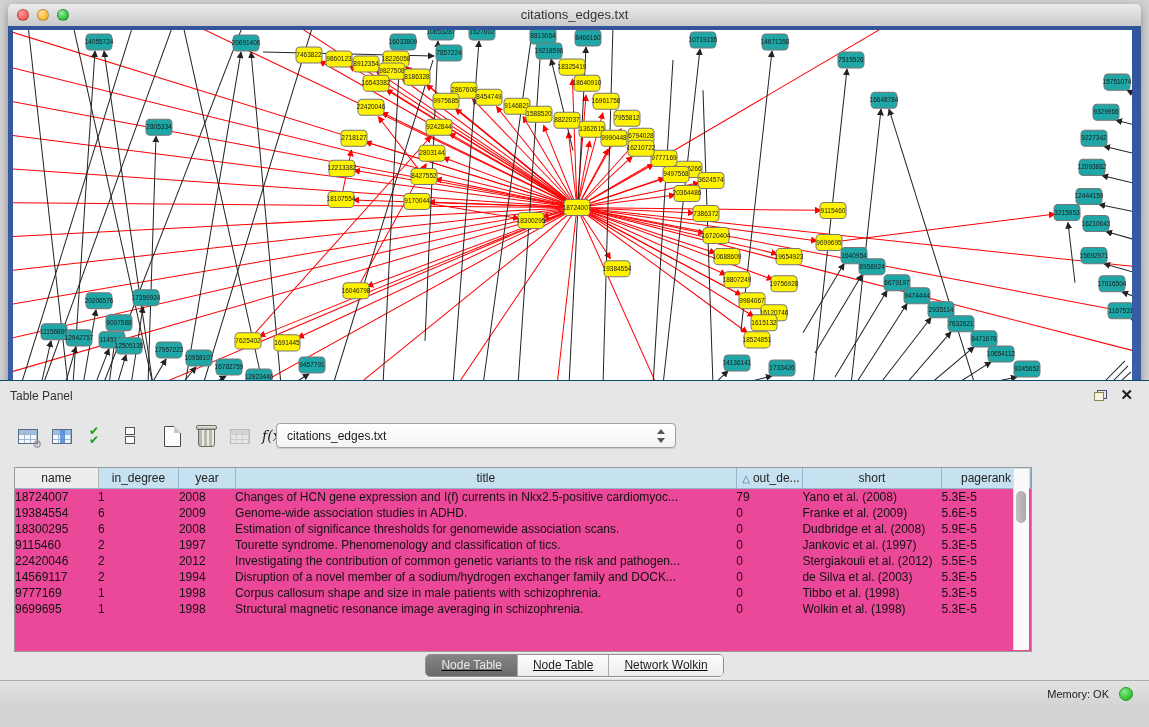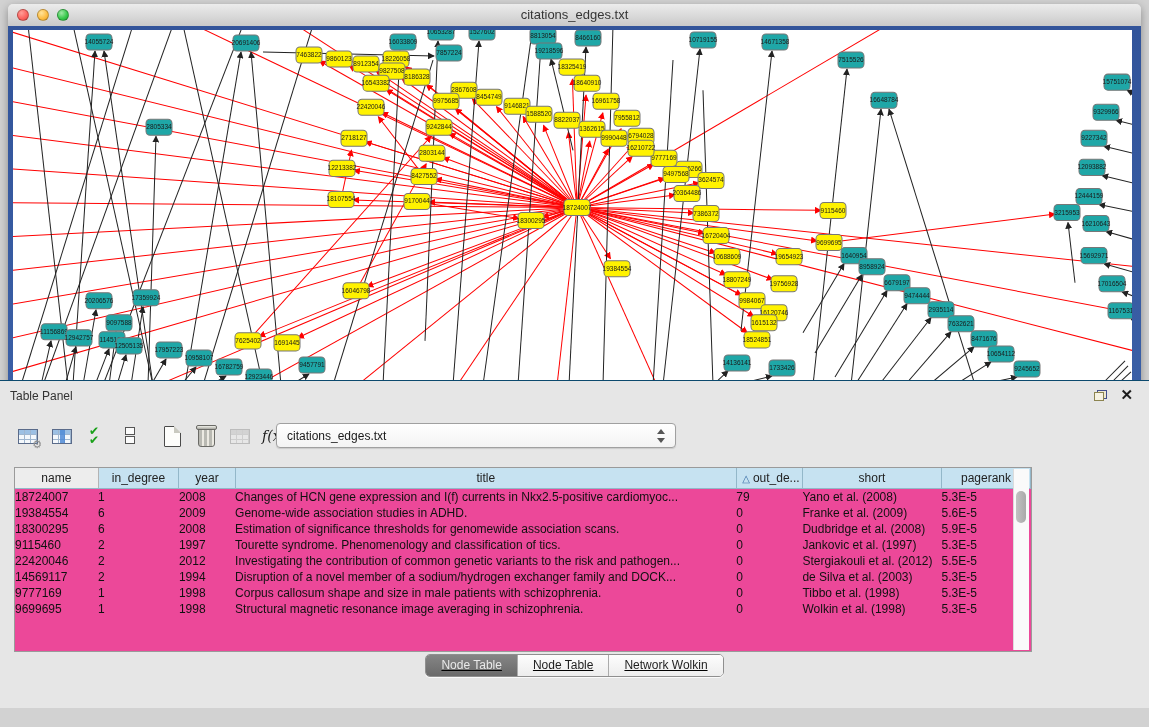--- a/index.html
+++ b/index.html
@@ -828,15 +828,19 @@
     </div>
 
     <div class="tabbar">
       <div class="seg-wrap">
         <span class="seg active">Node Table</span>
         <span class="seg">Node Table</span>
         <span class="seg">Network Wolkin</span>
       </div>
     </div>
 
+    <div class="statusbar">
+      <span class="mem-label">Memory: OK</span>
+      <span class="mem-dot"></span>
+    </div>
   </div>
 
 </div>
 
 </body></html>

